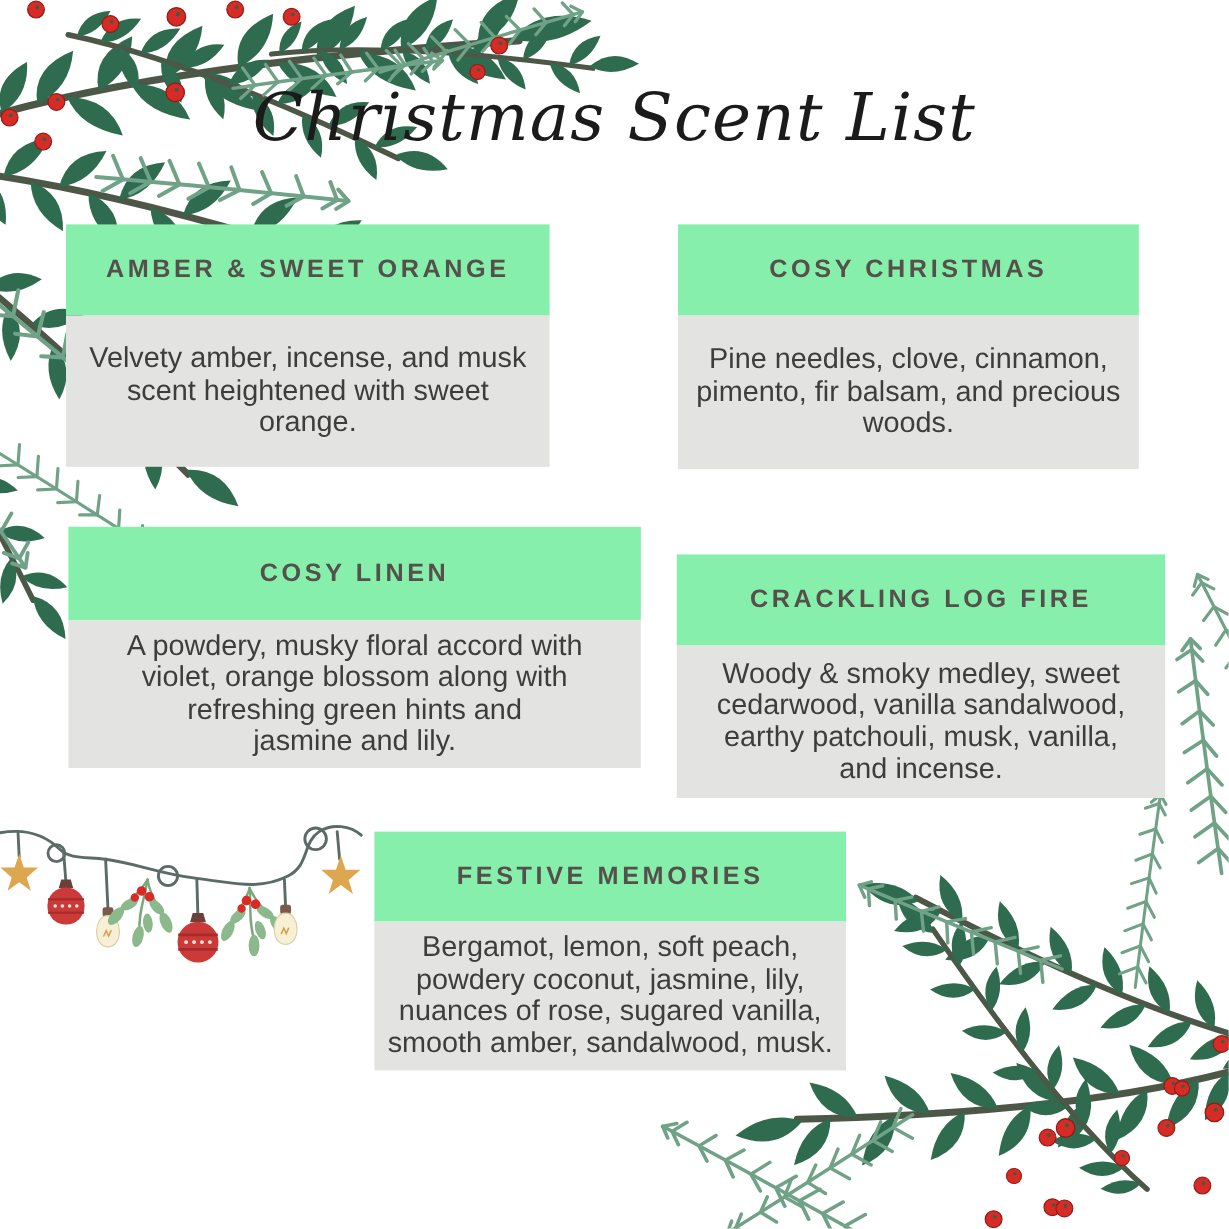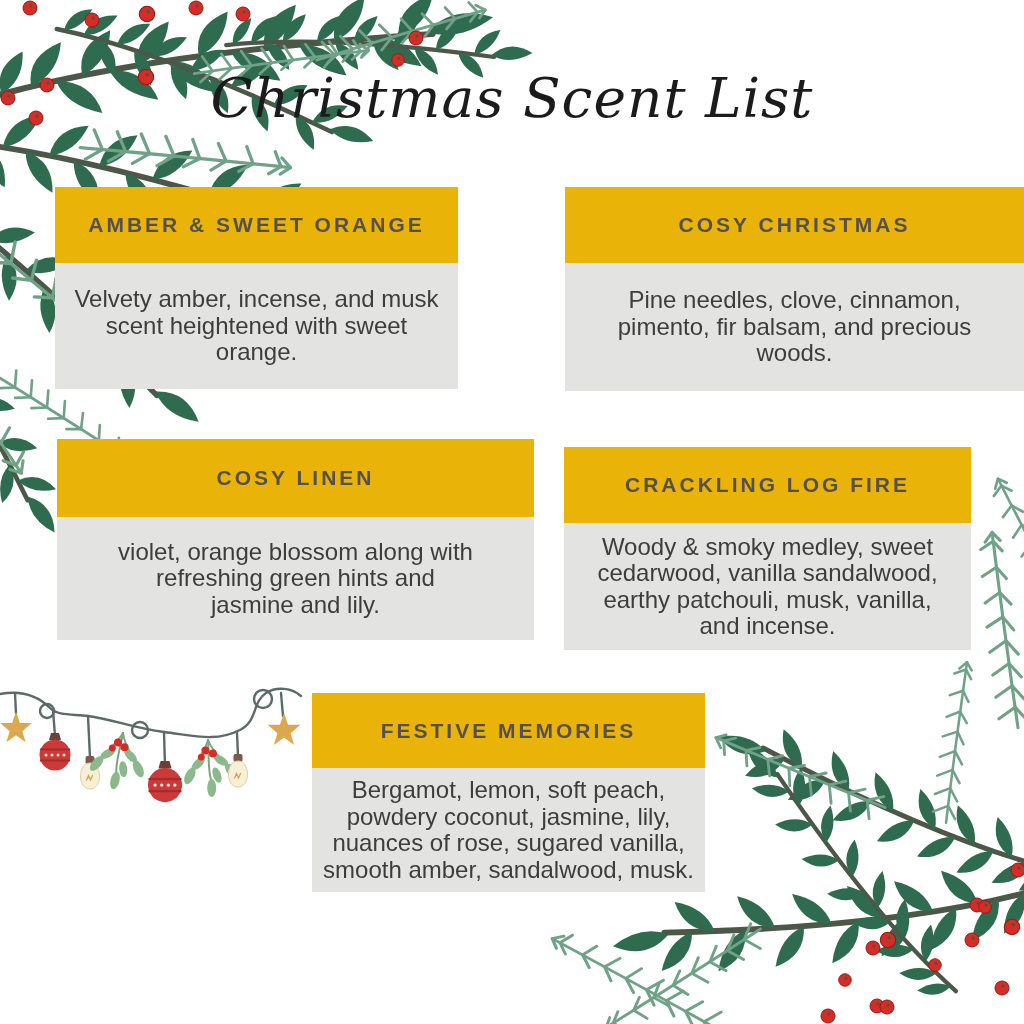--- a/index.html
+++ b/index.html
@@ -8,21 +8,21 @@
     background:#ffffff;font-family:"Liberation Sans",sans-serif;
   }
   .deco{position:absolute;overflow:visible;z-index:1;pointer-events:none;}
   .page-title{
     position:absolute;top:66px;left:0;right:0;z-index:2;
     text-align:center;font-family:"DejaVu Serif",serif;font-style:italic;
     font-size:55px;letter-spacing:1px;color:#1b1b1b;white-space:nowrap;
   }
   .card{position:absolute;z-index:3;}
   .card-header{
-    background:#eab308;display:flex;align-items:center;justify-content:center;
+    background:#86efac;display:flex;align-items:center;justify-content:center;
   }
   .card-title{
     font-weight:700;font-size:21px;letter-spacing:3px;color:#56504b;text-align:center;
   }
   .card-body{
     background:#e3e4e2;display:flex;flex-direction:column;align-items:center;
     justify-content:center;text-align:center;padding:2px 10px;box-sizing:border-box;
   }
   .card-line{font-size:24px;line-height:26.5px;color:#3d3d3d;white-space:nowrap;}
   
@@ -183,43 +183,44 @@
     <div class="card-header" style="height:76px">
       <div class="card-title">AMBER &amp; SWEET ORANGE</div>
     </div>
     <div class="card-body" style="height:126px">
       <div class="card-line">Velvety amber, incense, and musk</div>
       <div class="card-line">scent heightened with sweet</div>
       <div class="card-line">orange.</div>
     </div>
   </div>
 
-  <div class="card" style="left:565px;top:187px;width:459px">
+  <div class="card" style="left:565px;top:187px;width:384px">
     <div class="card-header" style="height:76px">
       <div class="card-title">COSY CHRISTMAS</div>
     </div>
     <div class="card-body" style="height:128px">
       <div class="card-line">Pine needles, clove, cinnamon,</div>
       <div class="card-line">pimento, fir balsam, and precious</div>
       <div class="card-line">woods.</div>
     </div>
   </div>
 
   <div class="card" style="left:57px;top:439px;width:477px">
     <div class="card-header" style="height:78px">
       <div class="card-title">COSY LINEN</div>
     </div>
     <div class="card-body" style="height:123px">
+      <div class="card-line">A powdery, musky floral accord with</div>
       <div class="card-line">violet, orange blossom along with</div>
       <div class="card-line">refreshing green hints and</div>
       <div class="card-line">jasmine and lily.</div>
     </div>
   </div>
 
-  <div class="card" style="left:564px;top:447px;width:407px">
+  <div class="card" style="left:564px;top:462px;width:407px">
     <div class="card-header" style="height:76px">
       <div class="card-title">CRACKLING LOG FIRE</div>
     </div>
     <div class="card-body" style="height:127px">
       <div class="card-line">Woody &amp; smoky medley, sweet</div>
       <div class="card-line">cedarwood, vanilla sandalwood,</div>
       <div class="card-line">earthy patchouli, musk, vanilla,</div>
       <div class="card-line">and incense.</div>
     </div>
   </div>

